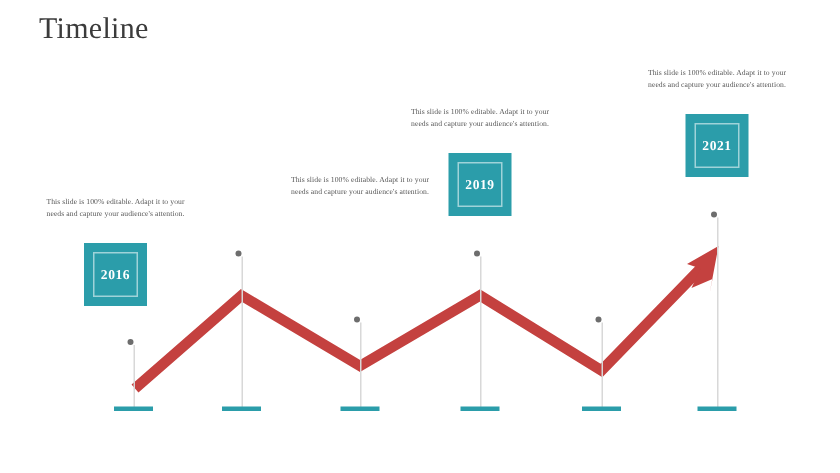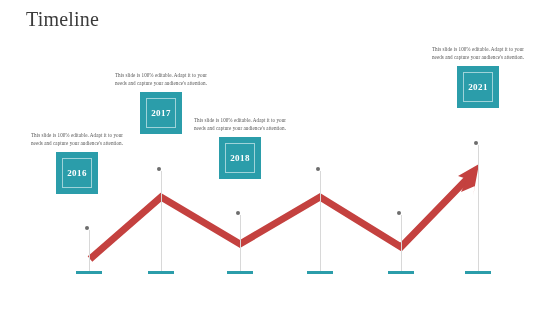--- a/index.html
+++ b/index.html
@@ -48,21 +48,21 @@
     line-height: 8.2px;
     color: #585858;
     text-align: center;
     width: 96px;
     letter-spacing: 0.05px;
   }
   .year-box {
     position: relative;
     width: 42px;
     height: 42px;
-    margin: 5px auto 0 auto;
+    margin: 15px auto 0 auto;
     background: #2b9daa;
     display: flex;
     align-items: center;
     justify-content: center;
   }
   .year-box .inner-frame {
     position: absolute;
     left: 6px;
     top: 6px;
     right: 6px;
@@ -119,42 +119,38 @@
     <div class="caption">This slide is 100% editable. Adapt it to your needs and capture your audience's attention.</div>
     <div class="year-box">
       <span class="inner-frame"></span>
       <span class="year-label">2016</span>
     </div>
   </div>
   <div class="node-dot" style="left:87px; top:226px;"></div>
   <div class="stem" style="left:89px; top:230px; height:42px;"></div>
   <div class="base-tick" style="left:89px; top:271px;"></div>
 
-  <div class="milestone" style="left:113px; top:71px;">
-    <div class="caption">This slide is 100% editable. Adapt it to your needs and capture your audience's attention.</div>
-    <div class="year-box">
-      <span class="inner-frame"></span>
-      <span class="year-label">2017</span>
-    </div>
-  </div>
   <div class="node-dot" style="left:159px; top:167px;"></div>
   <div class="stem" style="left:161px; top:171px; height:101px;"></div>
   <div class="base-tick" style="left:161px; top:271px;"></div>
 
   <div class="milestone" style="left:192px; top:116px;">
     <div class="caption">This slide is 100% editable. Adapt it to your needs and capture your audience's attention.</div>
-    <div class="year-box">
-      <span class="inner-frame"></span>
-      <span class="year-label">2018</span>
-    </div>
   </div>
   <div class="node-dot" style="left:238px; top:211px;"></div>
   <div class="stem" style="left:240px; top:215px; height:57px;"></div>
   <div class="base-tick" style="left:240px; top:271px;"></div>
 
+  <div class="milestone" style="left:272px; top:71px;">
+    <div class="caption">This slide is 100% editable. Adapt it to your needs and capture your audience's attention.</div>
+    <div class="year-box">
+      <span class="inner-frame"></span>
+      <span class="year-label">2019</span>
+    </div>
+  </div>
   <div class="node-dot" style="left:318px; top:167px;"></div>
   <div class="stem" style="left:320px; top:171px; height:101px;"></div>
   <div class="base-tick" style="left:320px; top:271px;"></div>
 
   <div class="node-dot" style="left:399px; top:211px;"></div>
   <div class="stem" style="left:401px; top:215px; height:57px;"></div>
   <div class="base-tick" style="left:401px; top:271px;"></div>
 
   <div class="milestone" style="left:430px; top:45px;">
     <div class="caption">This slide is 100% editable. Adapt it to your needs and capture your audience's attention.</div>

